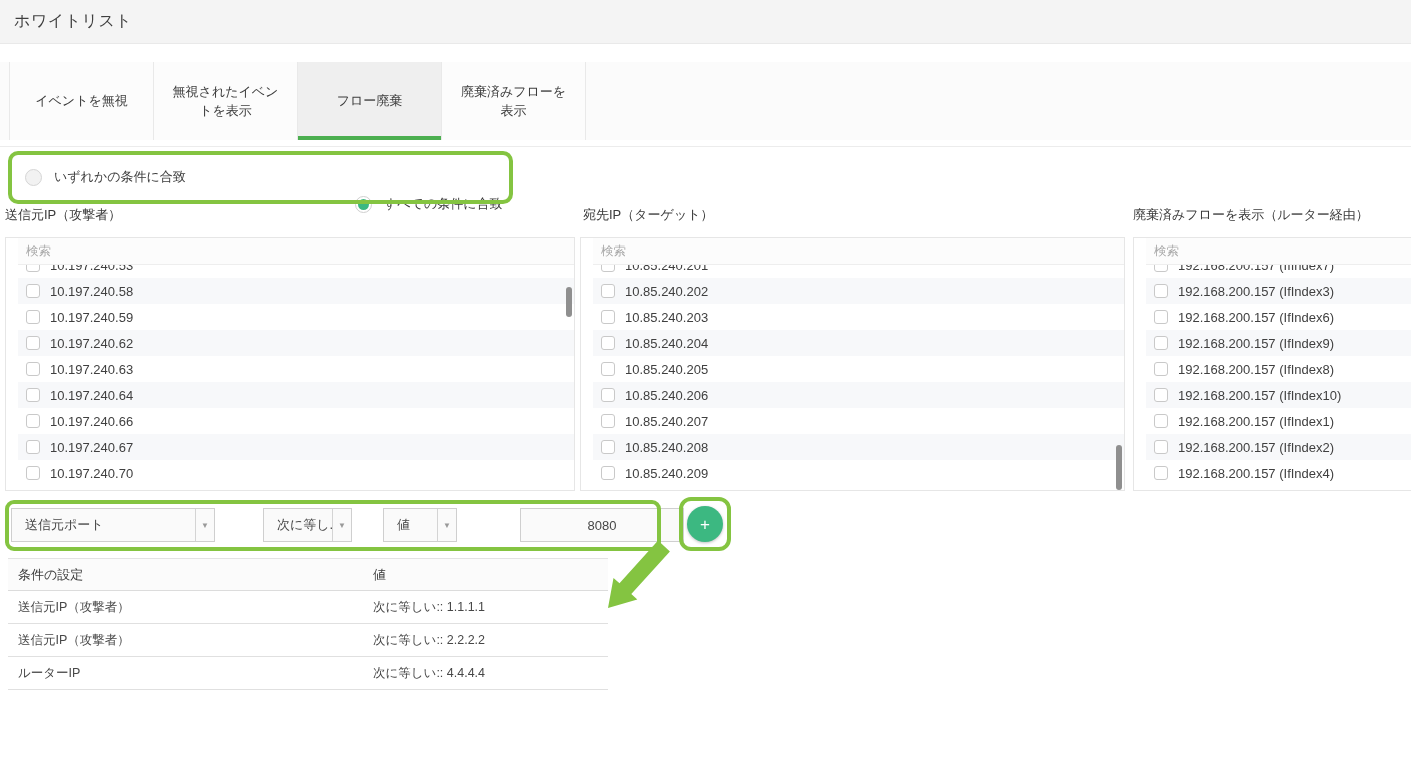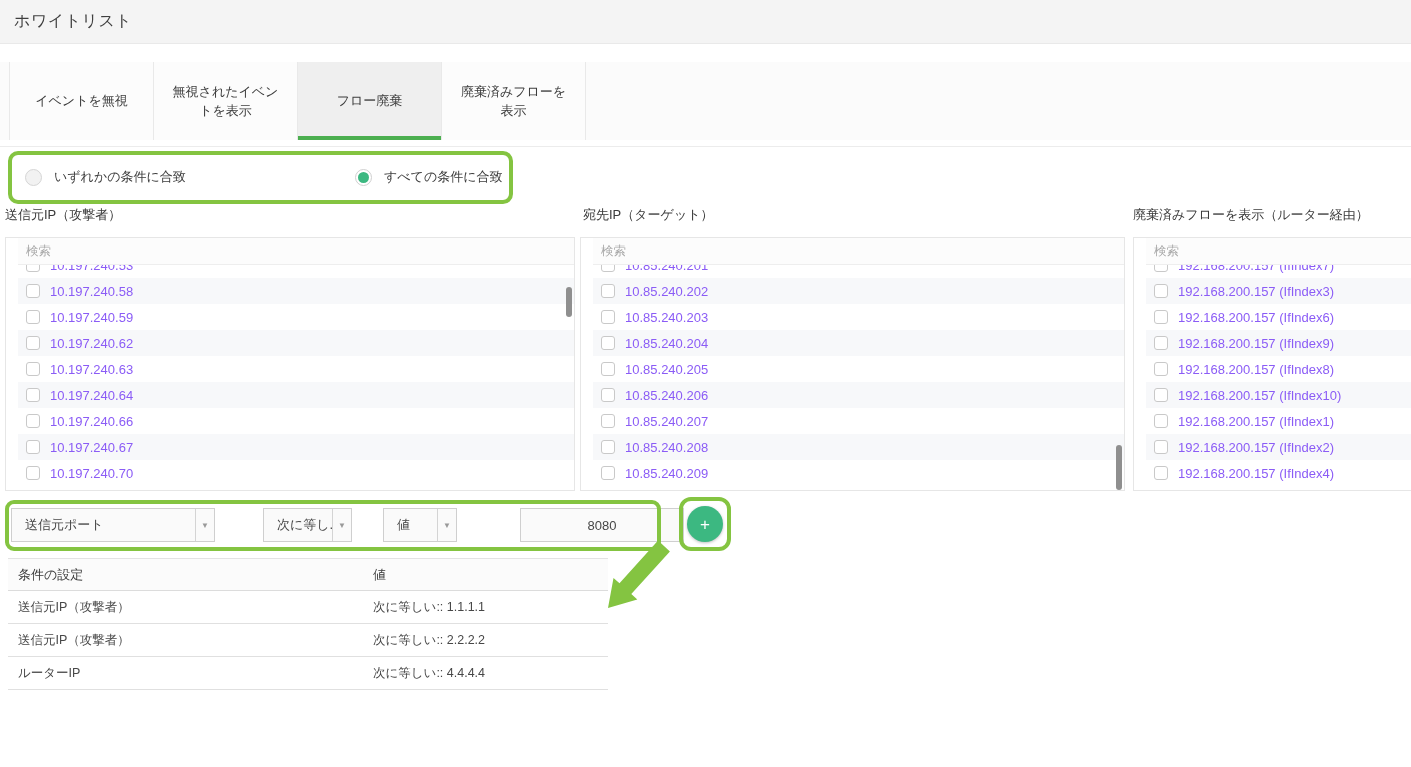--- a/index.html
+++ b/index.html
@@ -21,21 +21,21 @@
   .tab.active { background:#efefef; }
   .tab.active::after { content:""; position:absolute; left:0; right:0; bottom:0; height:4px; background:#4caf50; }
 
   .section-line { position:absolute; left:0; top:146px; width:1411px; border-top:1px solid #ececec; }
 
   
   .radio-annotation { position:absolute; left:8px; top:151px; width:505px; height:53px;
     border:4px solid #84c441; border-radius:10px; pointer-events:none; z-index:5; }
   .radio-item { position:absolute; top:168px; display:flex; align-items:center; gap:12px; cursor:pointer; }
   .radio-item.any { left:25px; }
-  .radio-item.all { left:355px; }
+  .radio-item.all { left:355px;margin-top:27px; }
   .radio { width:17px; height:17px; border-radius:50%; border:1px solid #d5d5d5; background:#f2f2f2; position:relative; }
   .radio.checked { background:#fff; border-color:#cfcfcf; }
   .radio.checked::after { content:""; position:absolute; left:2px; top:2px; width:11px; height:11px;
     border-radius:50%; background:#3cb881; }
   .radio-label { font-size:13px; color:#3b3b3b; }
 
   
   .col-header { position:absolute; top:206px; font-size:13px; color:#3a3a3a; }
   .col-header.c0 { left:5px; } .col-header.c1 { left:583px; } .col-header.c2 { left:1133px; }
 
@@ -46,21 +46,21 @@
   .panel.c2 { left:1133px; width:279px; border-right:none; }
   .search-row { height:27px; background:#fcfcfc; border-bottom:1px solid #eee; display:flex; align-items:center; }
   .search-input { width:100%; height:100%; border:none; outline:none; background:transparent;
     font-size:12.5px; color:#555; padding:0 8px; font-family:inherit; }
   .search-input::placeholder { color:#a9a9a9; }
   .list-viewport { position:relative; height:225px; overflow:hidden; }
   .list-inner { margin-top:-13px; }
   .list-row { height:26px; display:flex; align-items:center; padding-left:8px; gap:10px; cursor:pointer; }
   .list-row:nth-child(even) { background:#f7f8fa; }
   .checkbox { width:14px; height:14px; border:1px solid #c9c9c9; border-radius:3px; background:#fff; flex:none; }
-  .list-label { font-size:13px; color:#8b5cf6; white-space:nowrap; }
+  .list-label { font-size:13px; color:#404040; white-space:nowrap; }
   .vthumb { position:absolute; width:6px; border-radius:3px; background:#8f8f8f; right:2px; }
   .panel.c0 .vthumb { top:22px; height:30px; }
   .panel.c1 .vthumb { top:180px; height:45px; }
 
   
   .builder-annotation { position:absolute; left:5px; top:500px; width:656px; height:51px;
     border:4px solid #84c441; border-radius:9px; pointer-events:none; z-index:5; }
   .select { position:absolute; top:508px; height:34px; background:#fafafa; border:1px solid #cfcfcf;
     display:flex; align-items:center; cursor:pointer; }
   .select .sel-text { flex:1; font-size:13px; color:#474747; padding-left:13px; white-space:nowrap; overflow:hidden; }

